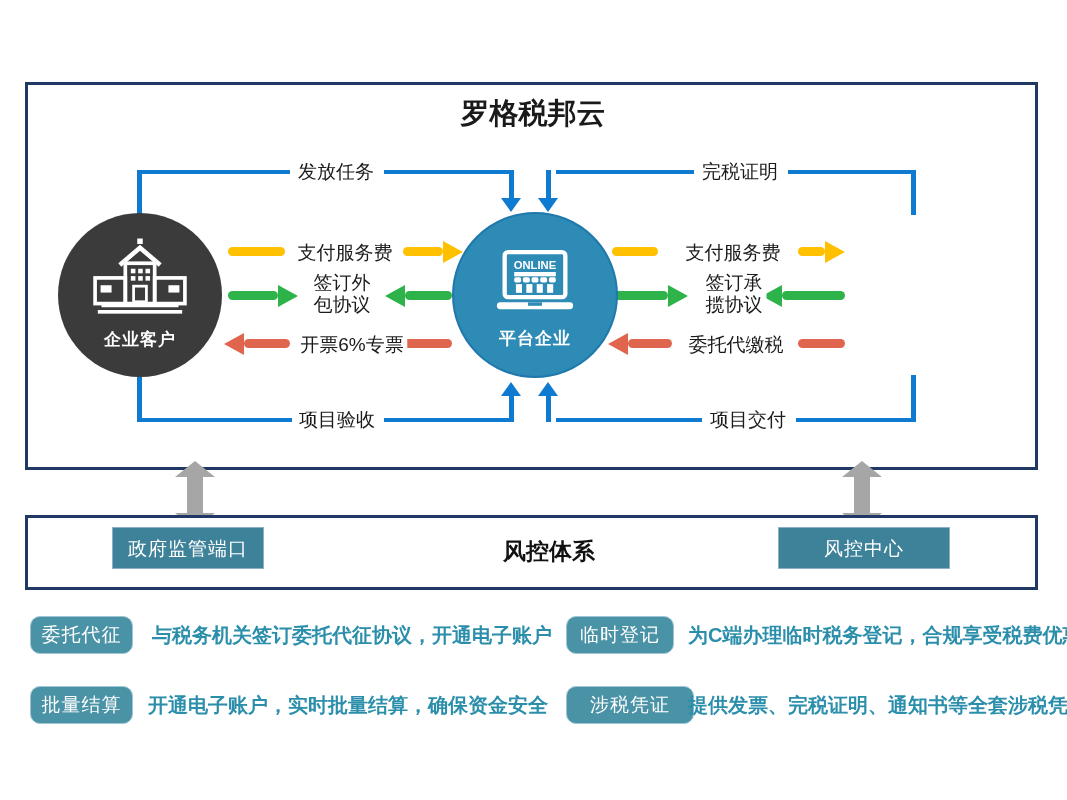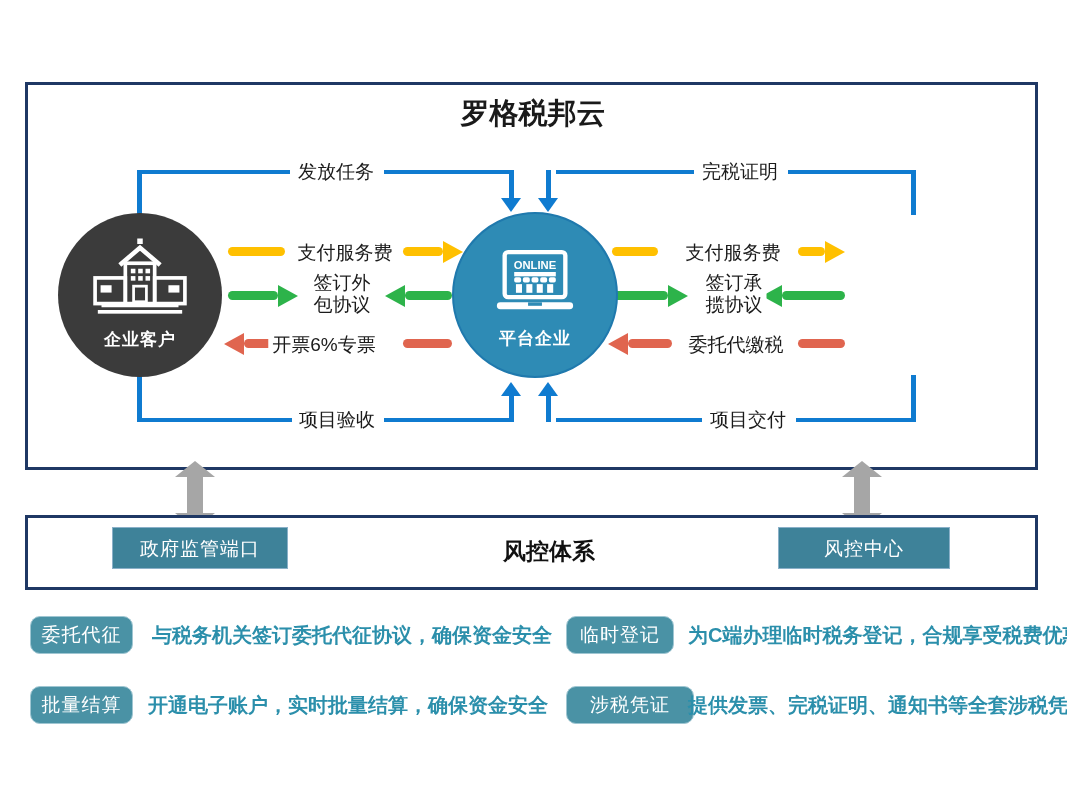--- a/index.html
+++ b/index.html
@@ -103,21 +103,21 @@
   <div class="htri left green" style="left:385px;top:285px;"></div>
   <div class="bar green" style="left:405px;top:291px;width:47px;"></div>
   <div class="flow-label two" style="left:342px;top:272px;">
     <div>签订外</div>
     <div>包协议</div>
   </div>
 
   <div class="htri left red" style="left:224px;top:333px;"></div>
   <div class="bar red" style="left:244px;top:339px;width:46px;"></div>
   <div class="bar red" style="left:403px;top:339px;width:49px;"></div>
-  <div class="flow-label" style="left:324px;top:332px;">开票6%专票</div>
+  <div class="flow-label" style="left:352px;top:332px;">开票6%专票</div>
 
   <div class="bar yellow" style="left:612px;top:247px;width:46px;"></div>
   <div class="bar yellow" style="left:798px;top:247px;width:27px;"></div>
   <div class="htri right yellow" style="left:825px;top:241px;"></div>
   <div class="flow-label" style="left:733px;top:240px;">支付服务费</div>
 
   <div class="bar green" style="left:612px;top:291px;width:56px;"></div>
   <div class="htri right green" style="left:668px;top:285px;"></div>
   <div class="htri left green" style="left:762px;top:285px;"></div>
   <div class="bar green" style="left:782px;top:291px;width:63px;"></div>
@@ -183,26 +183,26 @@
       <div class="gshaft"></div>
       <div class="gdown"></div>
   </div>
   <div class="grayarrow" style="left:842px;top:461px;">
     <div class="gup"></div>
       <div class="gshaft"></div>
       <div class="gdown"></div>
   </div>
 
   <div class="riskbox"></div>
-  <div class="riskbtn" style="left:112px;top:527px;width:176px;">政府监管端口</div>
+  <div class="riskbtn" style="left:112px;top:527px;width:152px;">政府监管端口</div>
   <div class="risktitle">风控体系</div>
   <div class="riskbtn" style="left:778px;top:527px;width:172px;">风控中心</div>
 
   <div class="pill" style="left:30px;top:616px;width:103px;">委托代征</div>
-  <div class="featdesc" style="left:152px;top:616px;">与税务机关签订委托代征协议，确保资金安全</div>
+  <div class="featdesc" style="left:152px;top:616px;">与税务机关签订委托代征协议，开通电子账户</div>
 
   <div class="pill" style="left:566px;top:616px;width:108px;">临时登记</div>
   <div class="featdesc" style="left:688px;top:616px;">为C端办理临时税务登记，合规享受税费优惠</div>
 
   <div class="pill" style="left:30px;top:686px;width:103px;">批量结算</div>
   <div class="featdesc" style="left:148px;top:686px;">开通电子账户，实时批量结算，确保资金安全</div>
 
   <div class="pill" style="left:566px;top:686px;width:128px;">涉税凭证</div>
   <div class="featdesc" style="left:688px;top:686px;">提供发票、完税证明、通知书等全套涉税凭证</div>
 

